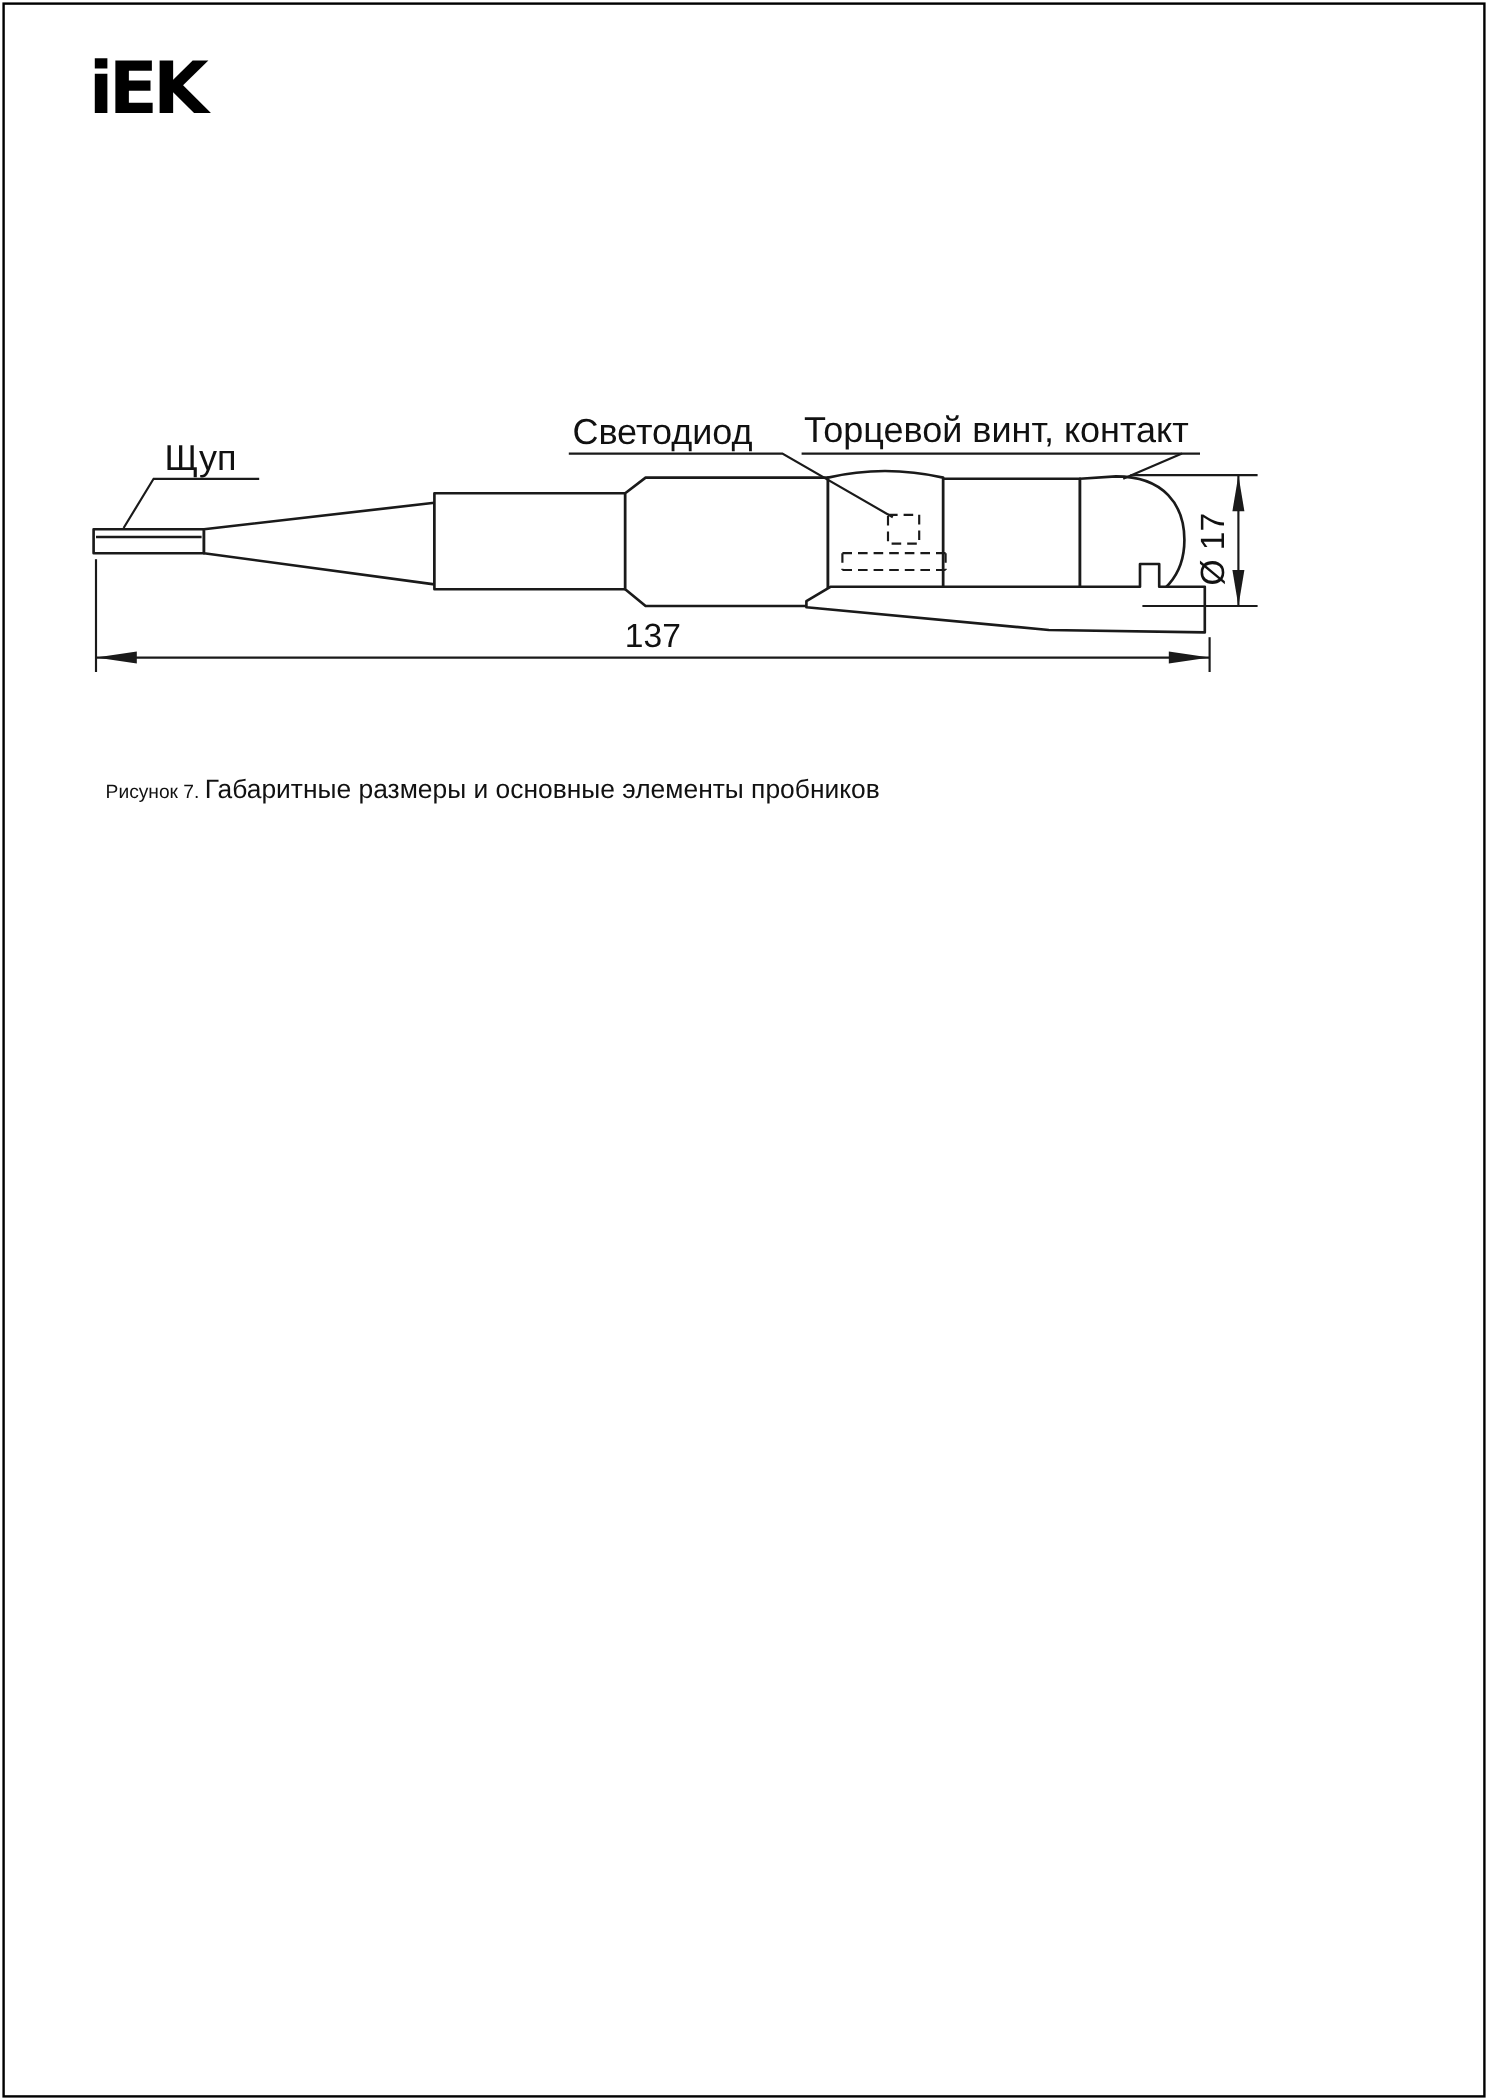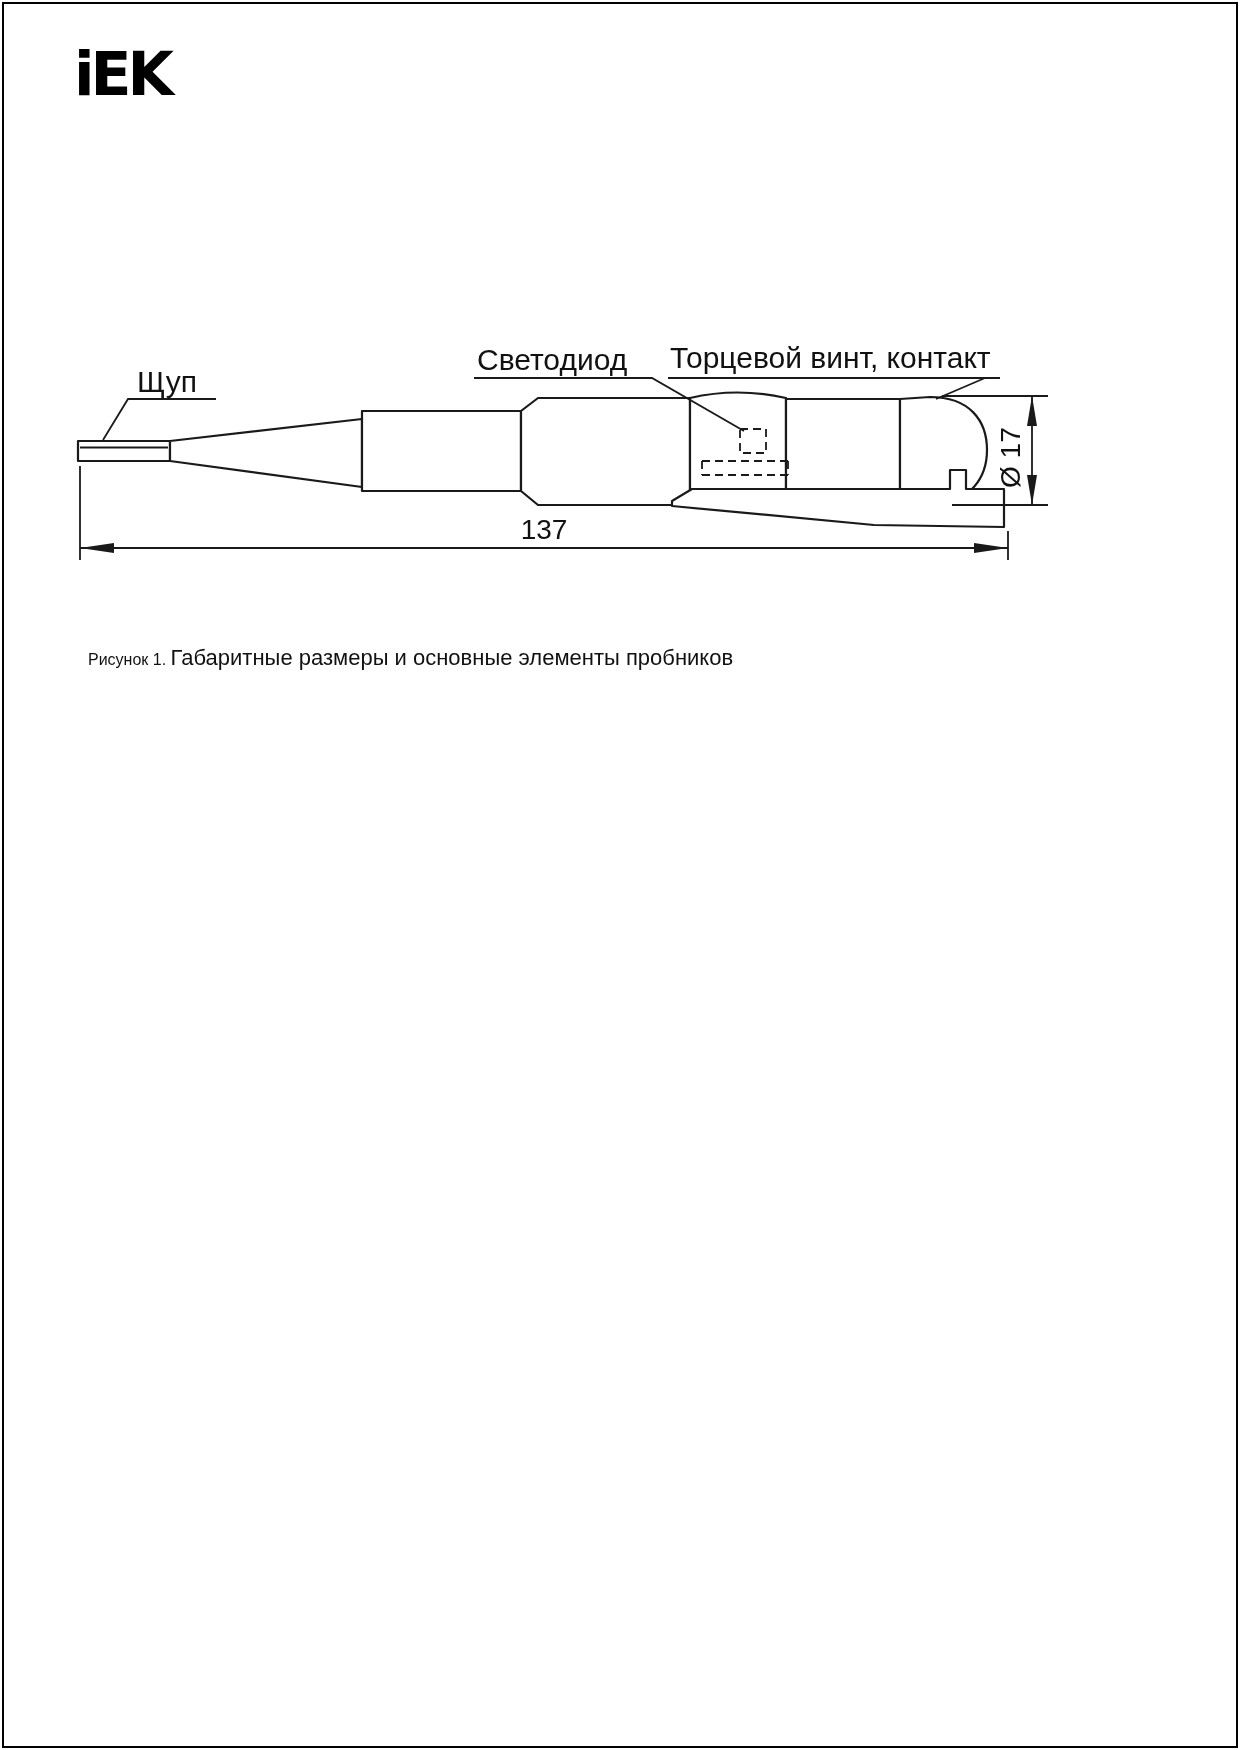--- a/index.html
+++ b/index.html
@@ -79,16 +79,16 @@
     </g>
 
     <text class="lbl" x="137" y="392">Щуп</text>
     <text class="lbl" x="477" y="370">Светодиод</text>
     <text class="lbl" x="670" y="368">Торцевой винт, контакт</text>
     <text class="dim" x="544" y="539" text-anchor="middle">137</text>
     <text class="dim" transform="translate(1020,488) rotate(-90)">Ø 17</text>
   </svg>
 
   <div class="caption">
-    <span class="prefix">Рисунок 1.</span>
+    <span class="prefix">Рисунок 7.</span>
     <span class="text">Габаритные размеры и основные элементы пробников</span>
   </div>
 </div>
 
 </body></html>

